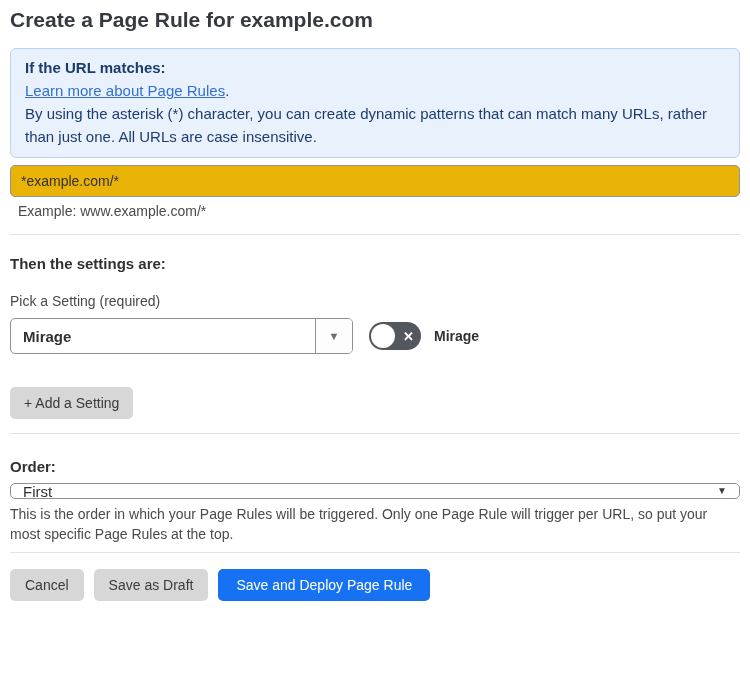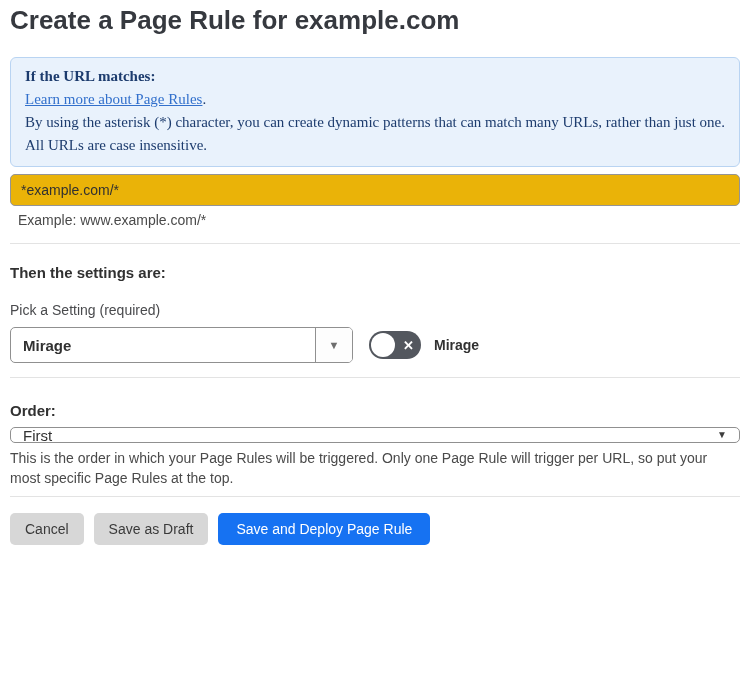--- a/index.html
+++ b/index.html
@@ -6,32 +6,31 @@
   html, body { background: #ffffff; }
   body {
     width: 750px; height: 684px;
     font-family: "Liberation Sans", sans-serif;
     color: #313131;
     overflow: hidden;
   }
   .container { padding: 8px 10px 9px 10px; }
 
   .page-title {
-    font-size: 26px; font-weight: bold; color: #36393f;
-    line-height: 24px; margin-bottom: 25px;
+    font-size: 21px; font-weight: bold; color: #36393f;
+    line-height: 24px; margin-bottom: 16px;
   }
 
   .info-box {
     background: #e9f2fc;
     border: 1px solid #b9d4f2;
     border-radius: 6px;
     padding: 7px 14px 9px 14px;
     font-size: 15px; line-height: 23px;
     color: #1d3c6e;
-    font-family: Liberation Serif, serif;
   }
   .info-box .info-heading { font-weight: bold; }
   .info-link { color: #3270cc; text-decoration: underline; cursor: pointer; }
 
   .field-label {
     font-size: 14px; color: #494a4d; line-height: 17px;
     margin-top: 20px;
   }
 
   .url-input {
@@ -140,20 +139,21 @@
         <span class="caret">▼</span>
       </div>
     </div>
     <div class="toggle">
       <span class="toggle-knob"></span>
       <span class="toggle-x">✕</span>
     </div>
     <div class="toggle-row-label">Mirage</div>
   </div>
 
+  <button class="btn btn-gray add-setting-btn">+ Add a Setting</button>
 
   <hr class="divider before-order">
 
   <div class="section-heading" style="margin-top:0">Order:</div>
 
 
   <div class="fake-select order-select">
     <div class="select-value">First</div>
     <div class="select-caret-plain">
       <span class="caret-dark">▼</span>

